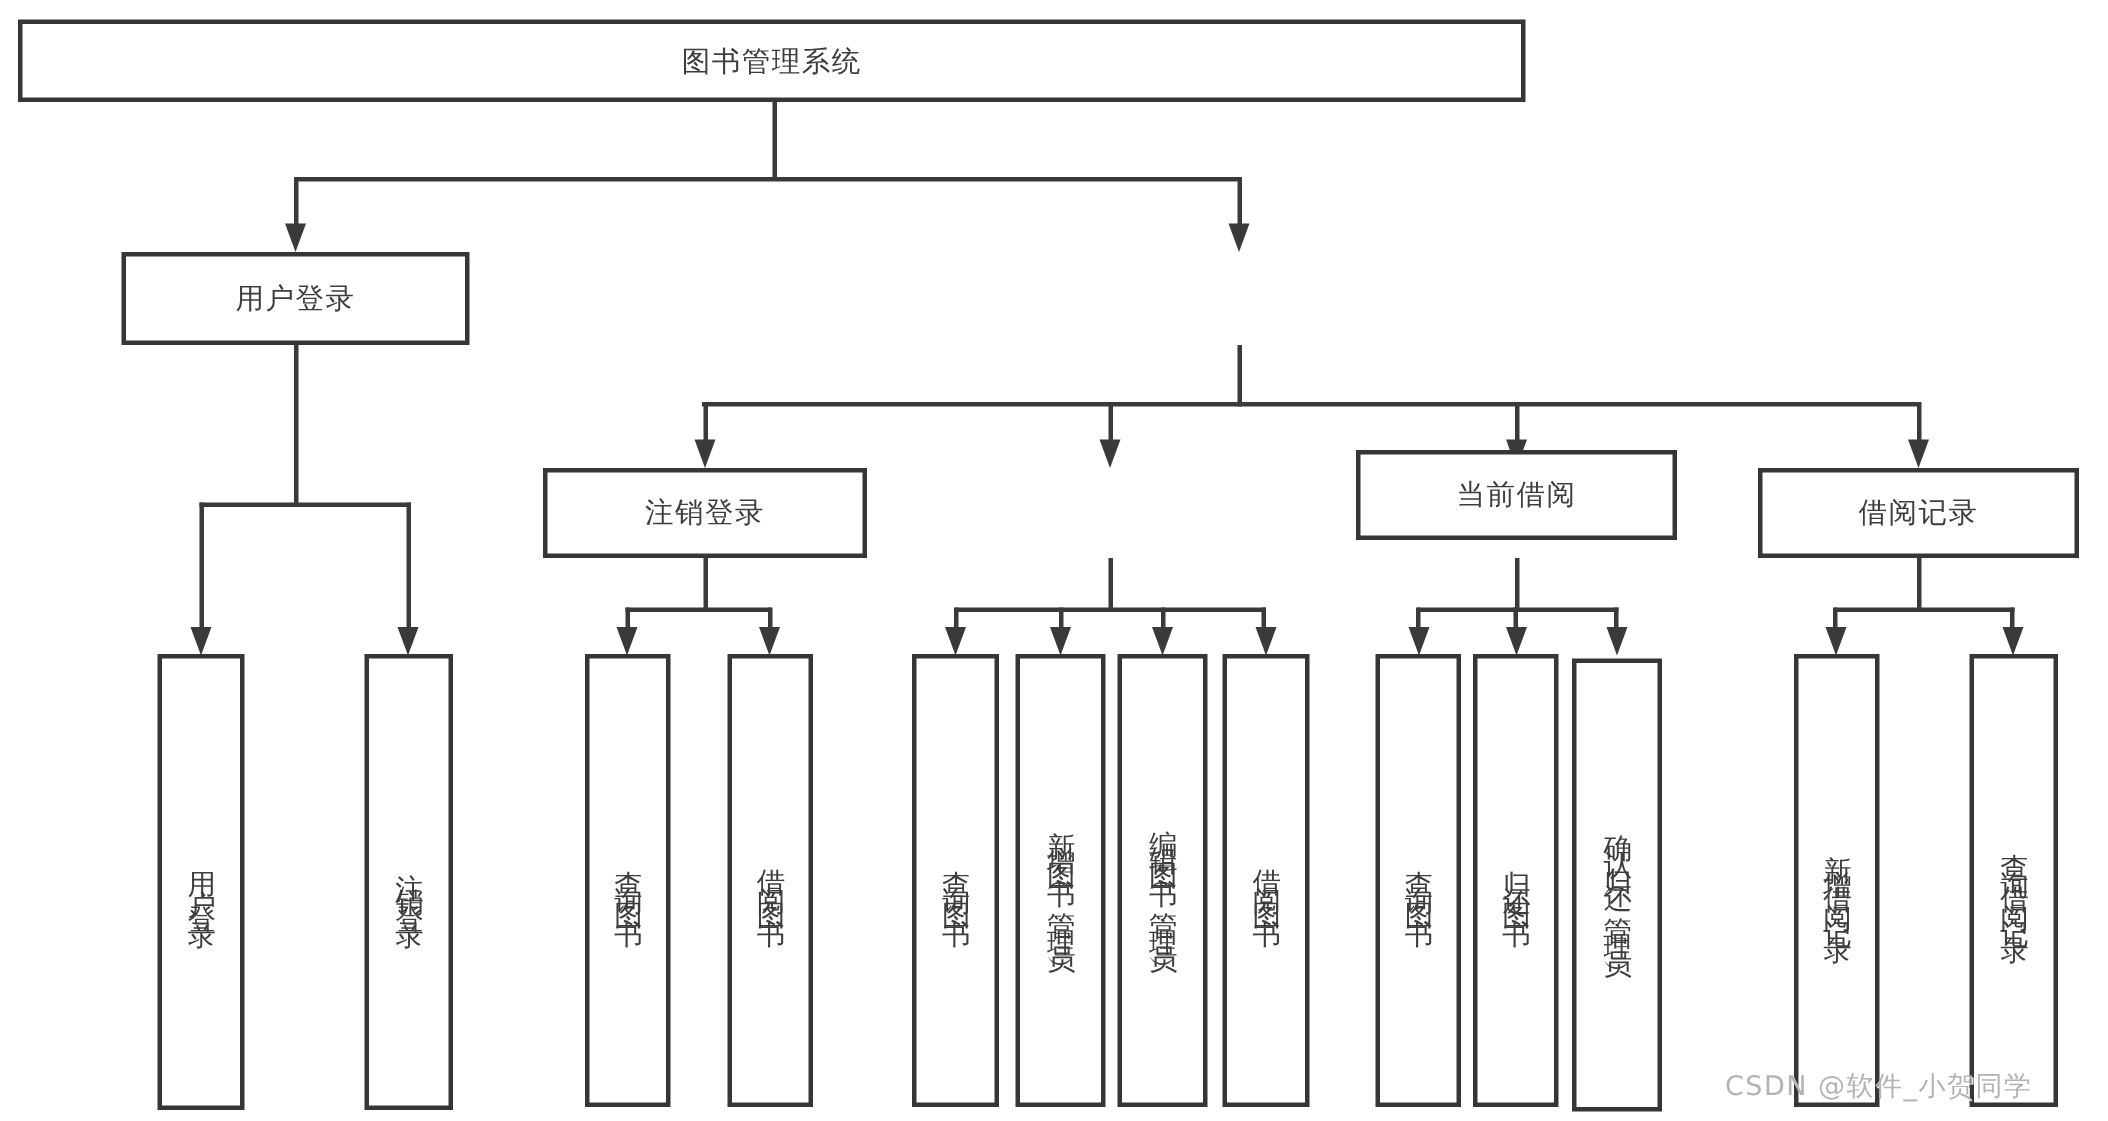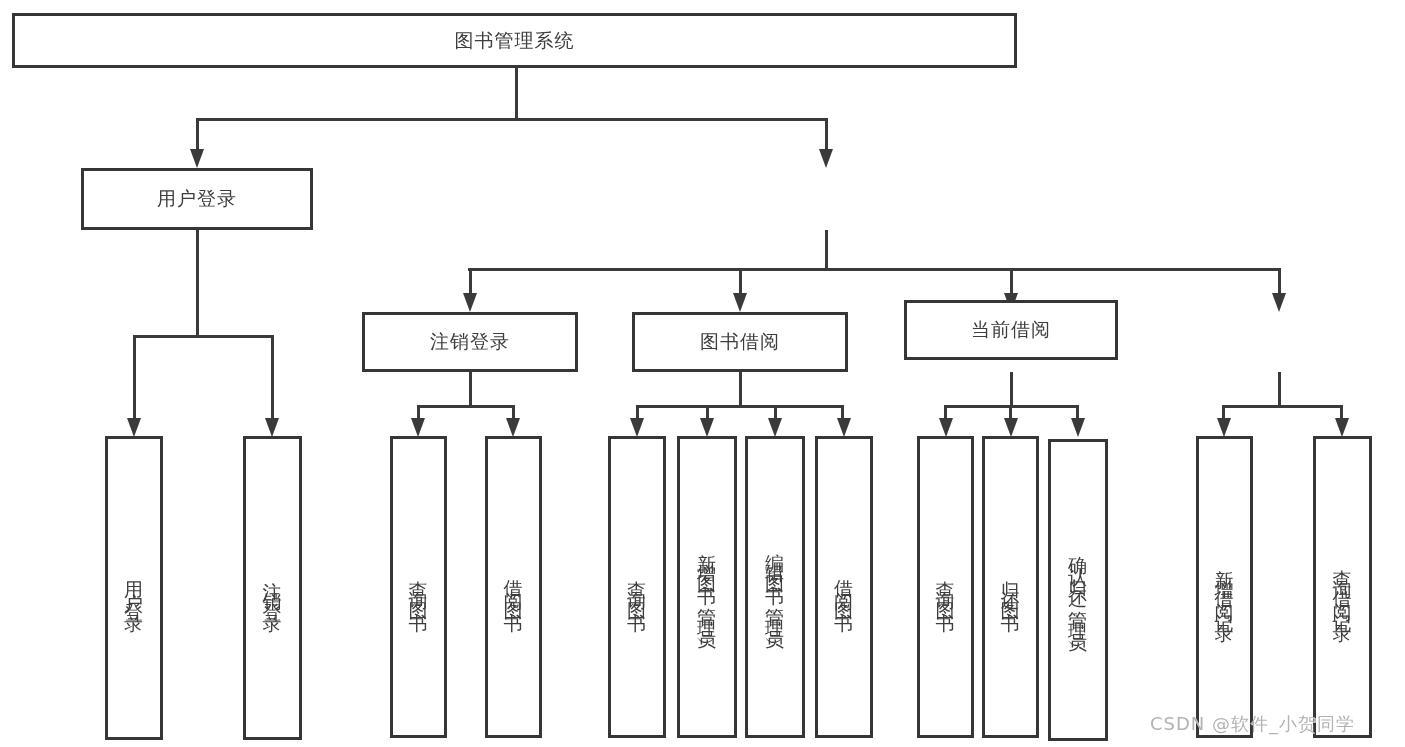--- a/index.html
+++ b/index.html
@@ -62,25 +62,25 @@
   <div class="vline" style="left:1010px;top:268px;height:26px"></div>
   <div class="vline" style="left:1278px;top:268px;height:26px"></div>
   <div class="arrow" style="left:463px;top:293px"></div>
   <div class="arrow" style="left:733px;top:293px"></div>
   <div class="arrow" style="left:1004px;top:293px"></div>
   <div class="arrow" style="left:1272px;top:293px"></div>
 
   <div class="node" style="left:362px;top:312px;width:216px;height:60px">
     <span>注销登录</span>
   </div>
-  <div class="node" style="left:632px;top:312px;width:216px;height:60px">
-    <span>图书借阅</span>
-  </div>
   <div class="node" style="left:904px;top:300px;width:214px;height:60px">
     <span>当前借阅</span>
+  </div>
+  <div class="node" style="left:1172px;top:312px;width:214px;height:60px">
+    <span>借阅记录</span>
   </div>
 
   <div class="vline" style="left:196px;top:230px;height:107px"></div>
   <div class="hline" style="left:133px;top:335px;width:141px"></div>
   <div class="vline" style="left:133px;top:335px;height:86px"></div>
   <div class="vline" style="left:271px;top:335px;height:86px"></div>
   <div class="arrow" style="left:127px;top:418px"></div>
   <div class="arrow" style="left:265px;top:418px"></div>
 
   <div class="vline" style="left:469px;top:372px;height:35px"></div>

